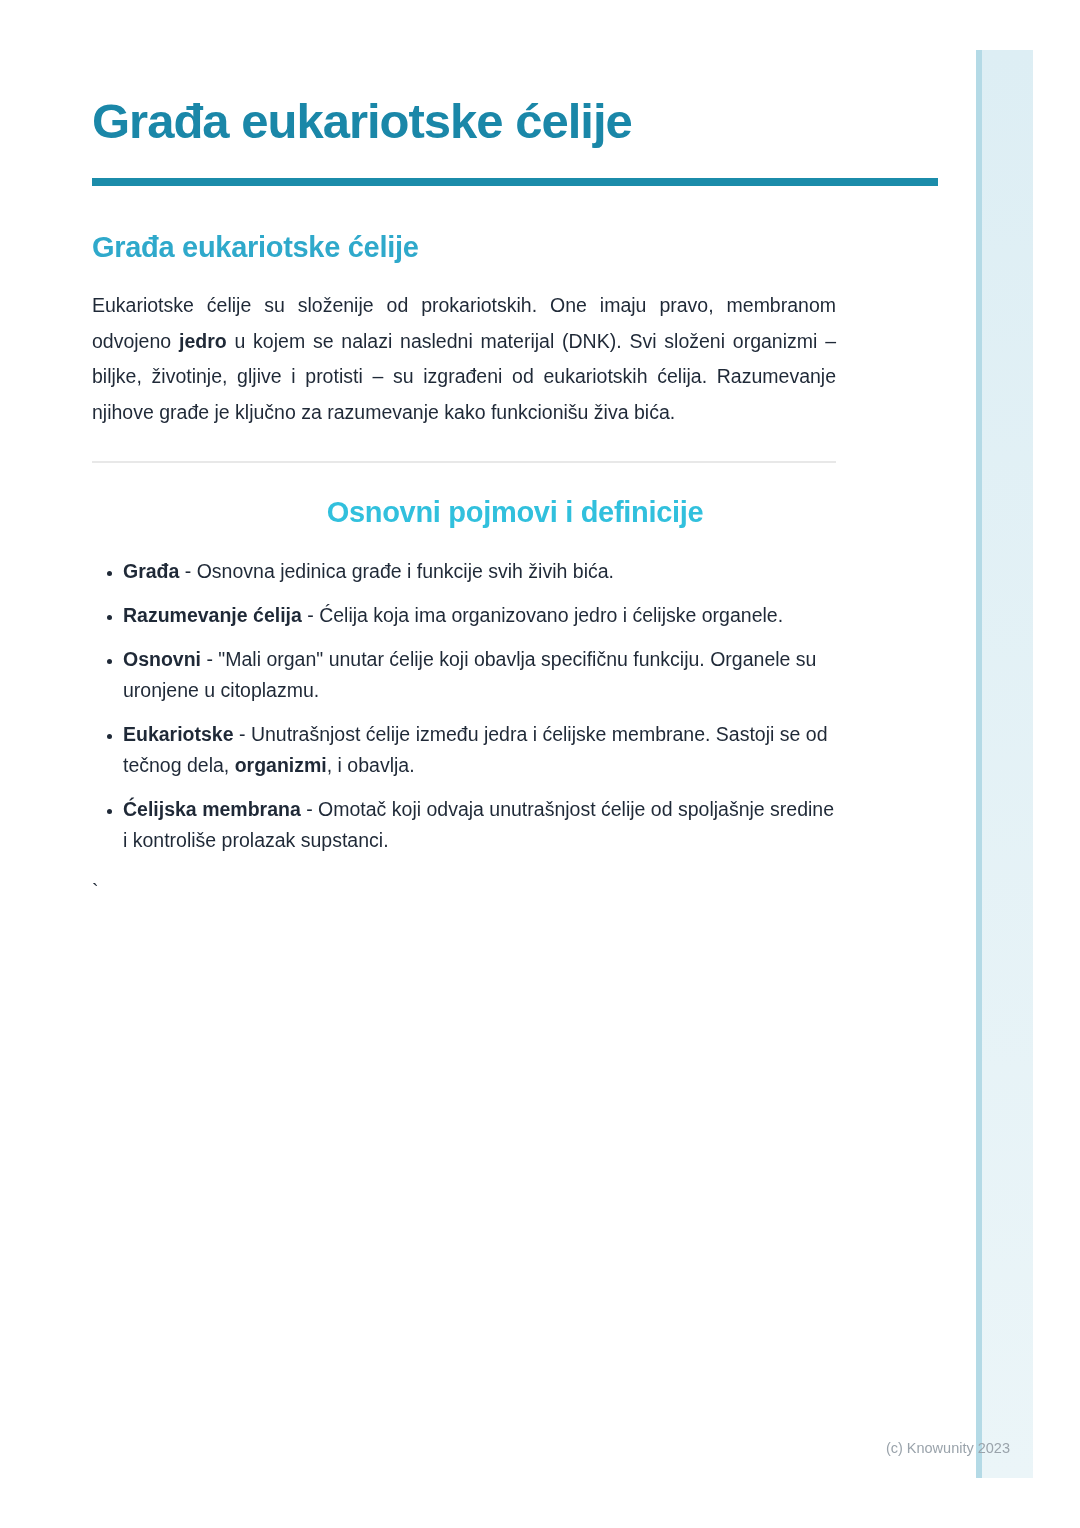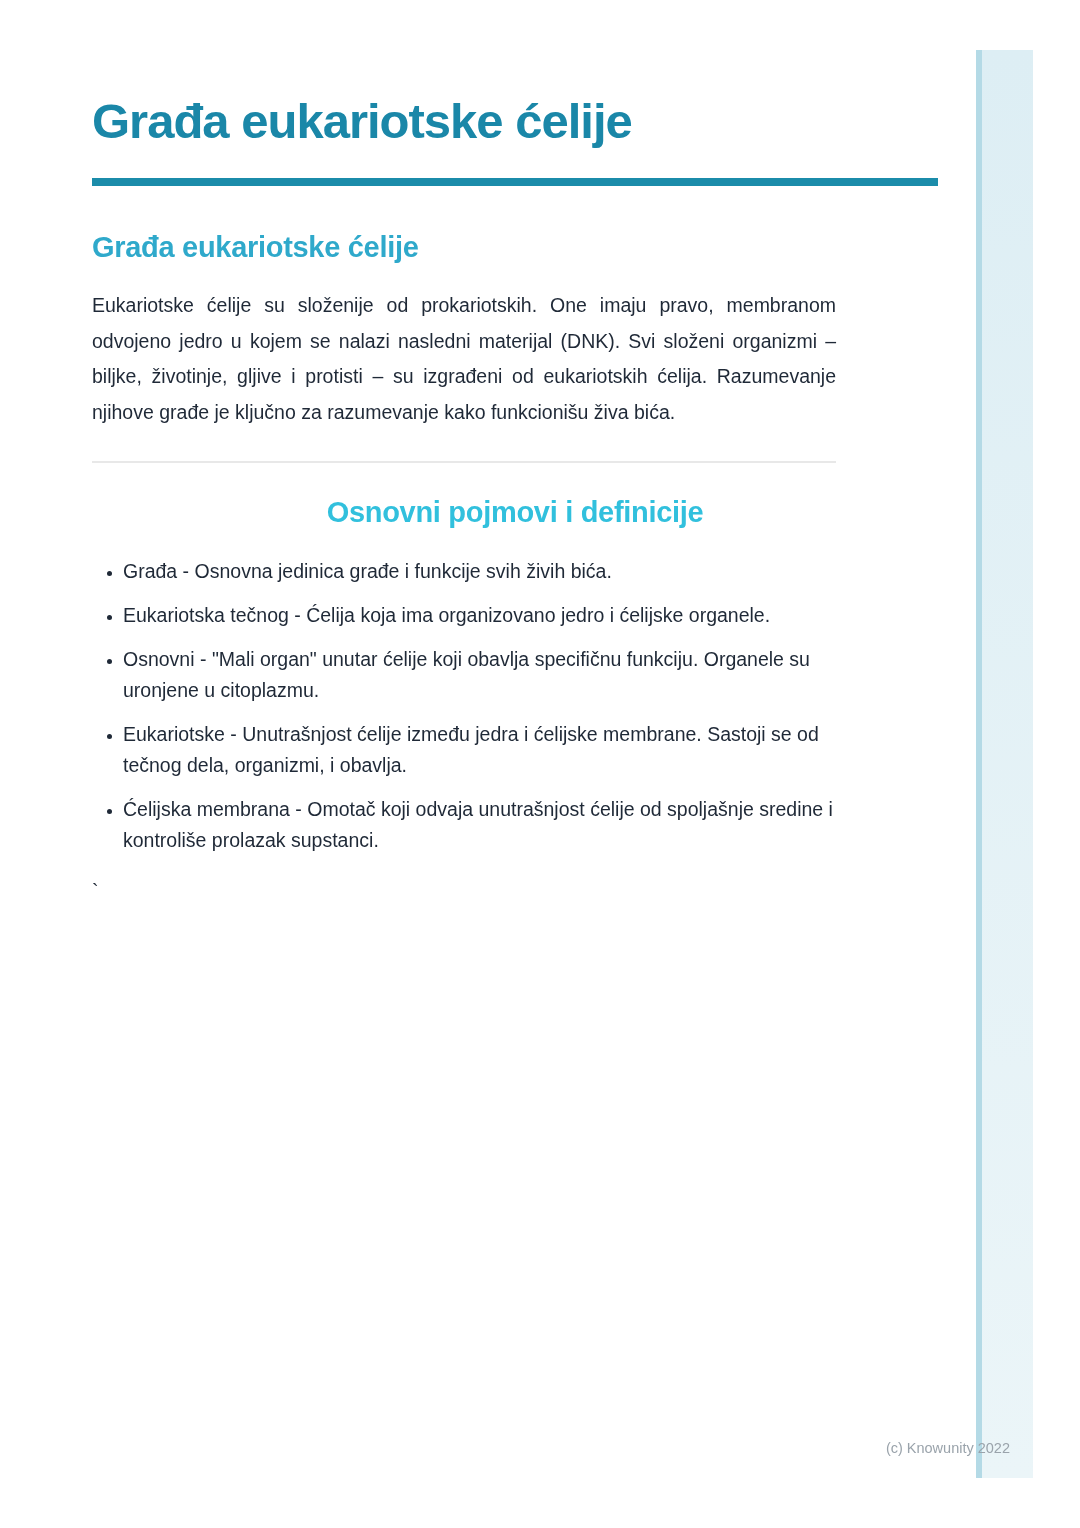--- a/index.html
+++ b/index.html
@@ -74,21 +74,21 @@
   ul.deflist li {
     font-size: 19.5px;
     line-height: 31px;
     margin: 0 0 13px 0;
     color: var(--body_text, #1f2937);
   }
   ul.deflist li::marker {
     color: var(--body_text, #1f2937);
     font-size: 16px;
   }
-  .b { font-weight: 400; }
+  .b { font-weight: 700; }
   .stray {
     margin-top: 20px;
     font-size: 19.5px;
     line-height: 31px;
     color: var(--body_text, #1f2937);
   }
   .footer {
     position: absolute;
     top: 1440px; right: 70px;
     font-size: 14.5px;
@@ -114,32 +114,32 @@
 
     <hr class="divider">
 
     <h2 class="sec2">Osnovni pojmovi i definicije</h2>
 
     <ul class="deflist">
       <li>
         <span><span class="b">Građa</span><span> - Osnovna jedinica građe i funkcije svih živih bića.</span></span>
       </li>
       <li>
-        <span><span class="b">Eukariotska tečnog</span><span> - Ćelija koja ima organizovano jedro i ćelijske organele.</span></span>
+        <span><span class="b">Razumevanje ćelija</span><span> - Ćelija koja ima organizovano jedro i ćelijske organele.</span></span>
       </li>
       <li>
         <span><span class="b">Osnovni</span><span> - "Mali organ" unutar ćelije koji obavlja specifičnu funkciju. Organele su uronjene u citoplazmu.</span></span>
       </li>
       <li>
         <span><span class="b">Eukariotske</span><span> - Unutrašnjost ćelije između jedra i ćelijske membrane. Sastoji se od tečnog dela, </span><span class="b">organizmi</span><span>, i obavlja.</span></span>
       </li>
       <li>
         <span><span class="b">Ćelijska membrana</span><span> - Omotač koji odvaja unutrašnjost ćelije od spoljašnje sredine i kontroliše prolazak supstanci.</span></span>
       </li>
     </ul>
 
     <div class="stray">`</div>
 
   </div>
 
-  <div class="footer">(c) Knowunity 2022</div>
+  <div class="footer">(c) Knowunity 2023</div>
 
 </div>
 
 </body></html>

